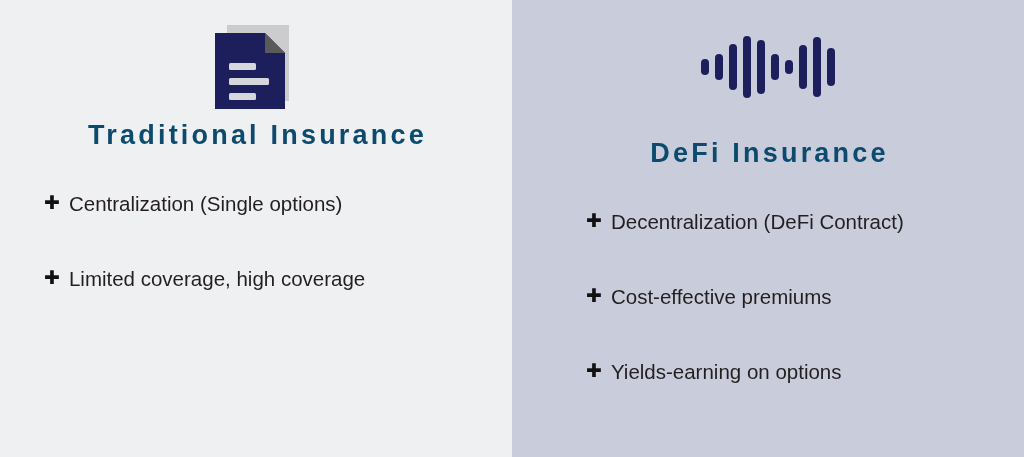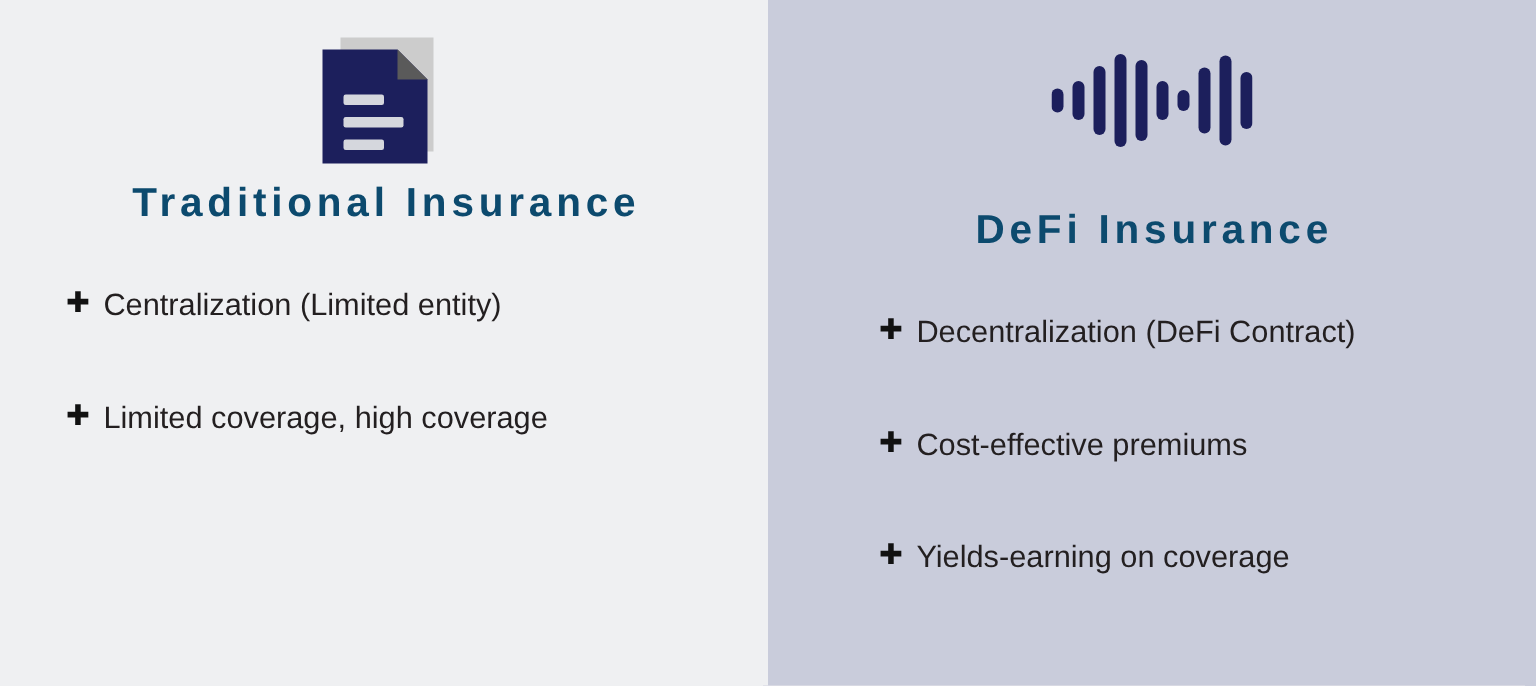--- a/index.html
+++ b/index.html
@@ -117,21 +117,21 @@
         <rect x="16" y="55" width="40" height="7" rx="1.5" fill="#d5d7dd"></rect>
         <rect x="16" y="70" width="27" height="7" rx="1.5" fill="#d5d7dd"></rect>
       </svg>
     </div>
 
     <div class="panel-title">Traditional Insurance</div>
 
     <ul class="bullet-list">
       <li class="bullet-item">
         <span class="bullet-mark">✚</span>
-        <span class="bullet-text">Centralization (Limited entity)</span>
+        <span class="bullet-text">Centralization (Single options)</span>
       </li>
       <li class="bullet-item">
         <span class="bullet-mark">✚</span>
         <span class="bullet-text">Limited coverage, high coverage</span>
       </li>
     </ul>
   </div>
 
   <div class="panel panel-right">
 
@@ -156,18 +156,18 @@
       <li class="bullet-item">
         <span class="bullet-mark">✚</span>
         <span class="bullet-text">Decentralization (DeFi Contract)</span>
       </li>
       <li class="bullet-item">
         <span class="bullet-mark">✚</span>
         <span class="bullet-text">Cost-effective premiums</span>
       </li>
       <li class="bullet-item">
         <span class="bullet-mark">✚</span>
-        <span class="bullet-text">Yields-earning on coverage</span>
+        <span class="bullet-text">Yields-earning on options</span>
       </li>
     </ul>
   </div>
 
 </div>
 
 </body></html>

